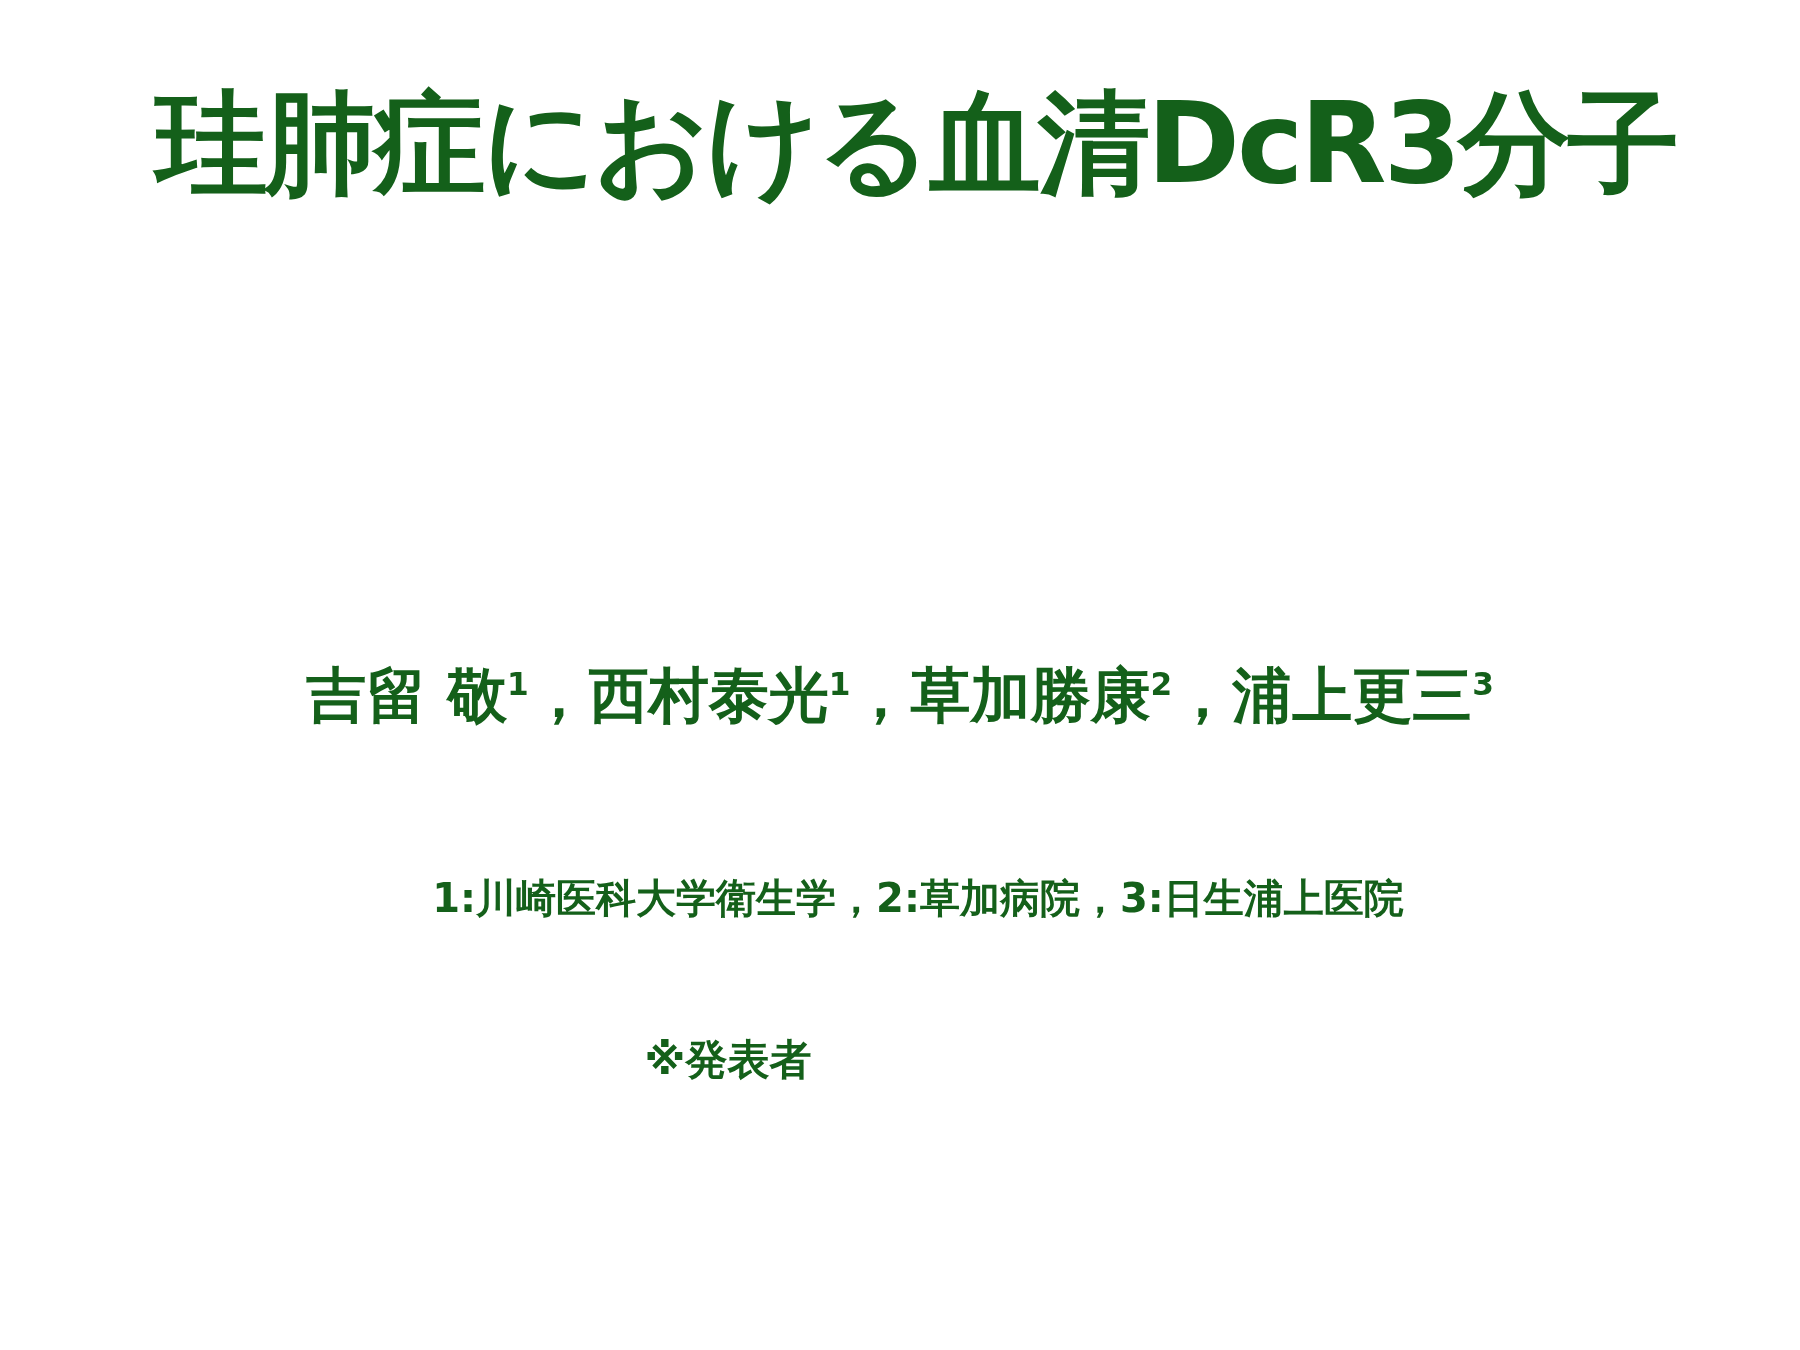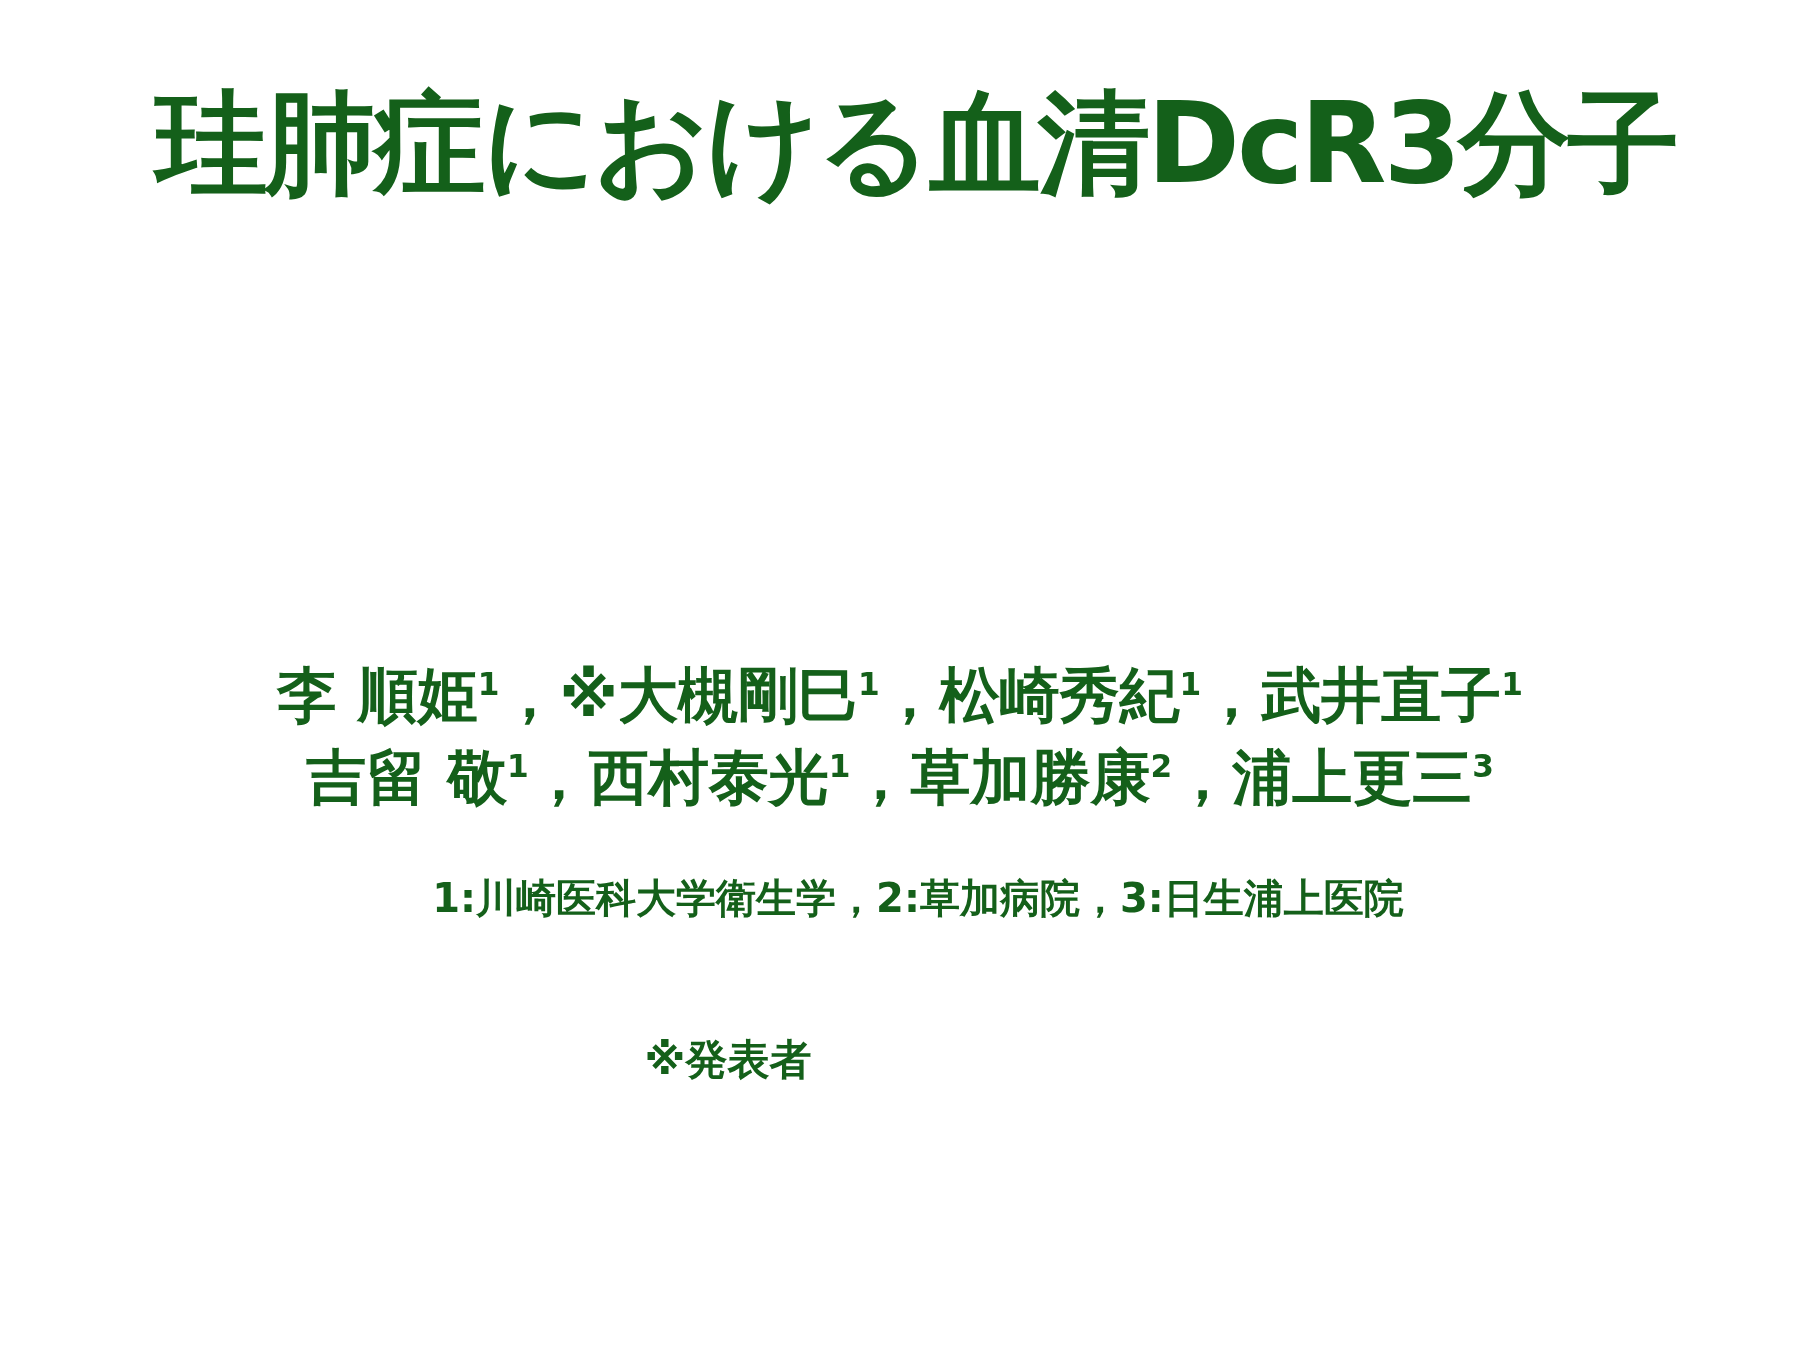--- a/index.html
+++ b/index.html
@@ -105,21 +105,20 @@
 </head>
 <body>
 
 <div id="slide">
 
   <div class="title-block">
     <span class="title-line l1">珪肺症における血清DcR3分子</span>
   </div>
 
   <div class="authors-block">
-    <span class="author-line"><span>李 順姫</span><sup>1</sup><span>，</span><span>※大槻剛巳</span><sup>1</sup><span>，</span><span>松崎秀紀</span><sup>1</sup><span>，</span><span>武井直子</span><sup>1</sup></span>
     <span class="author-line"><span>吉留 敬</span><sup>1</sup><span>，</span><span>西村泰光</span><sup>1</sup><span>，</span><span>草加勝康</span><sup>2</sup><span>，</span><span>浦上更三</span><sup>3</sup></span>
   </div>
 
   <div class="affiliations-block">
     <span class="affiliations">1:川崎医科大学衛生学，2:草加病院，3:日生浦上医院</span>
   </div>
 
   <div class="footnote-block">
     <span class="footnote">※発表者</span>
   </div>

